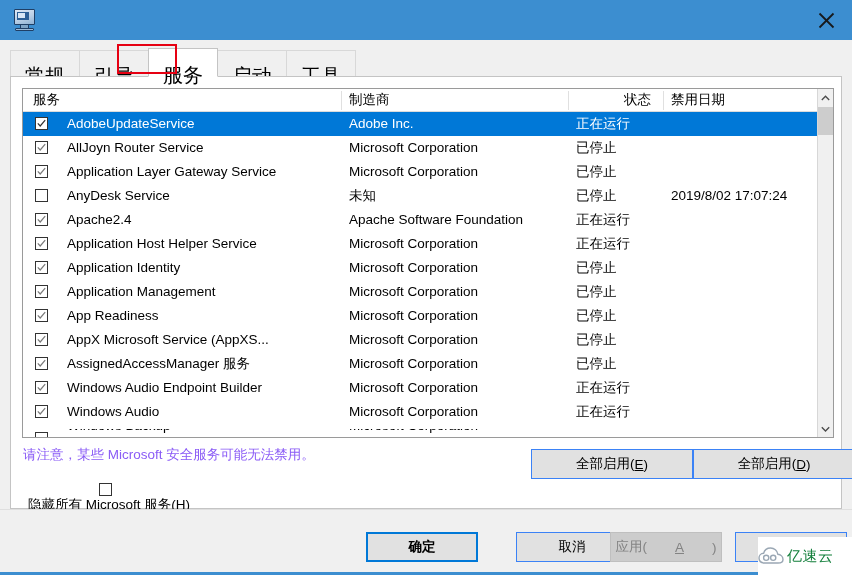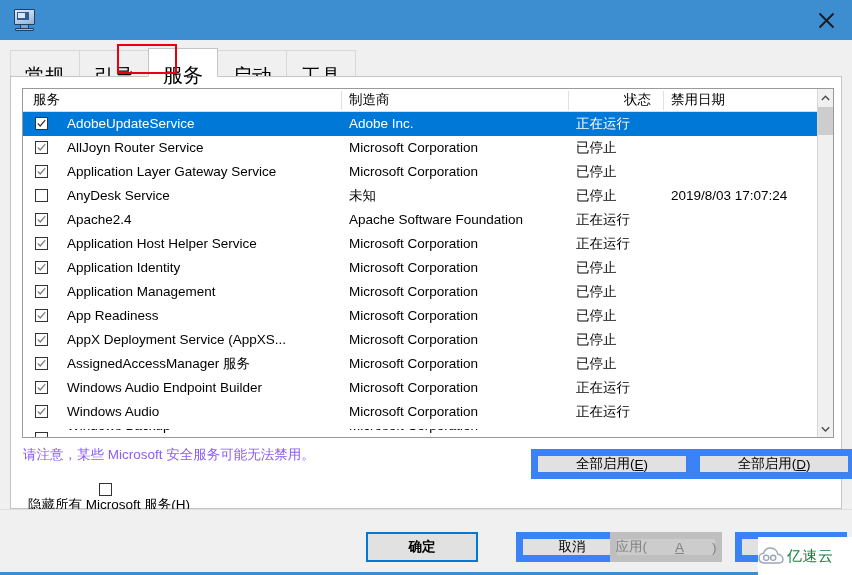--- a/index.html
+++ b/index.html
@@ -299,21 +299,21 @@
   #hide-ms-label {
     font-size: 13.5px;
     color: #000;
     white-space: nowrap;
   }
   #hide-ms-label u { text-decoration: underline; }
 
   .btn {
     position: absolute;
     background: #e1e1e1;
-    border: 7px solid #3b82f6;
+    border: 1px solid #3b82f6;
     box-sizing: border-box;
     font-family: "Liberation Sans", "DejaVu Sans", sans-serif;
     font-size: 13.5px;
     color: #000000;
     display: flex;
     align-items: center;
     justify-content: center;
     white-space: nowrap;
     cursor: default;
   }
@@ -451,21 +451,21 @@
         <div class="cell cell-vendor">Microsoft Corporation</div>
         <div class="cell cell-status">已停止</div>
         <div class="cell cell-date"></div>
       </div>
 
       <div class="row">
         <div class="cb"></div>
         <div class="cell cell-name">AnyDesk Service</div>
         <div class="cell cell-vendor">未知</div>
         <div class="cell cell-status">已停止</div>
-        <div class="cell cell-date">2019/8/03 17:07:24</div>
+        <div class="cell cell-date">2019/8/02 17:07:24</div>
       </div>
 
       <div class="row">
         <div class="cb">
             <svg width="9" height="9" viewBox="0 0 9 9">
               <polyline points="0.8,4.4 3.2,7 8.2,1.2" fill="none" stroke="#7a7a7a" stroke-width="1.2"></polyline>
             </svg>
           </div>
         <div class="cell cell-name">Apache2.4</div>
         <div class="cell cell-vendor">Apache Software Foundation</div>
@@ -520,21 +520,21 @@
         <div class="cell cell-status">已停止</div>
         <div class="cell cell-date"></div>
       </div>
 
       <div class="row">
         <div class="cb">
             <svg width="9" height="9" viewBox="0 0 9 9">
               <polyline points="0.8,4.4 3.2,7 8.2,1.2" fill="none" stroke="#7a7a7a" stroke-width="1.2"></polyline>
             </svg>
           </div>
-        <div class="cell cell-name">AppX Deployment Service (AppXS...</div>
+        <div class="cell cell-name">AppX Microsoft Service (AppXS...</div>
         <div class="cell cell-vendor">Microsoft Corporation</div>
         <div class="cell cell-status">已停止</div>
         <div class="cell cell-date"></div>
       </div>
 
       <div class="row">
         <div class="cb">
             <svg width="9" height="9" viewBox="0 0 9 9">
               <polyline points="0.8,4.4 3.2,7 8.2,1.2" fill="none" stroke="#7a7a7a" stroke-width="1.2"></polyline>
             </svg>

